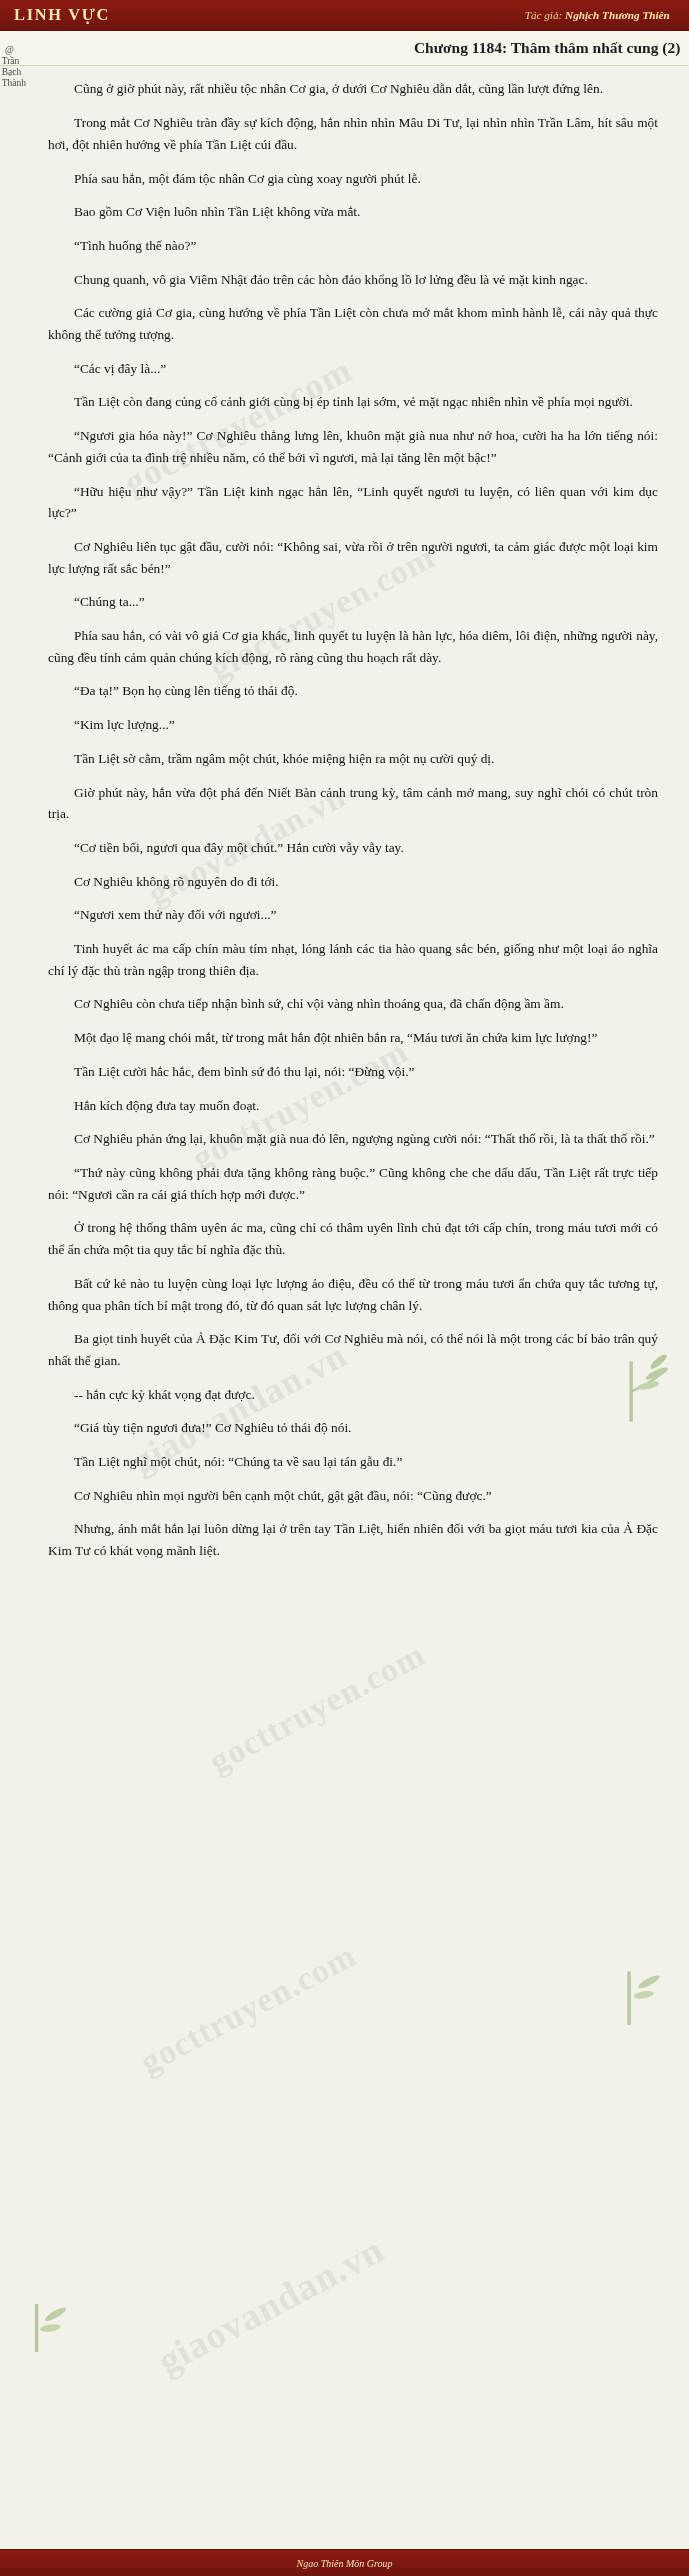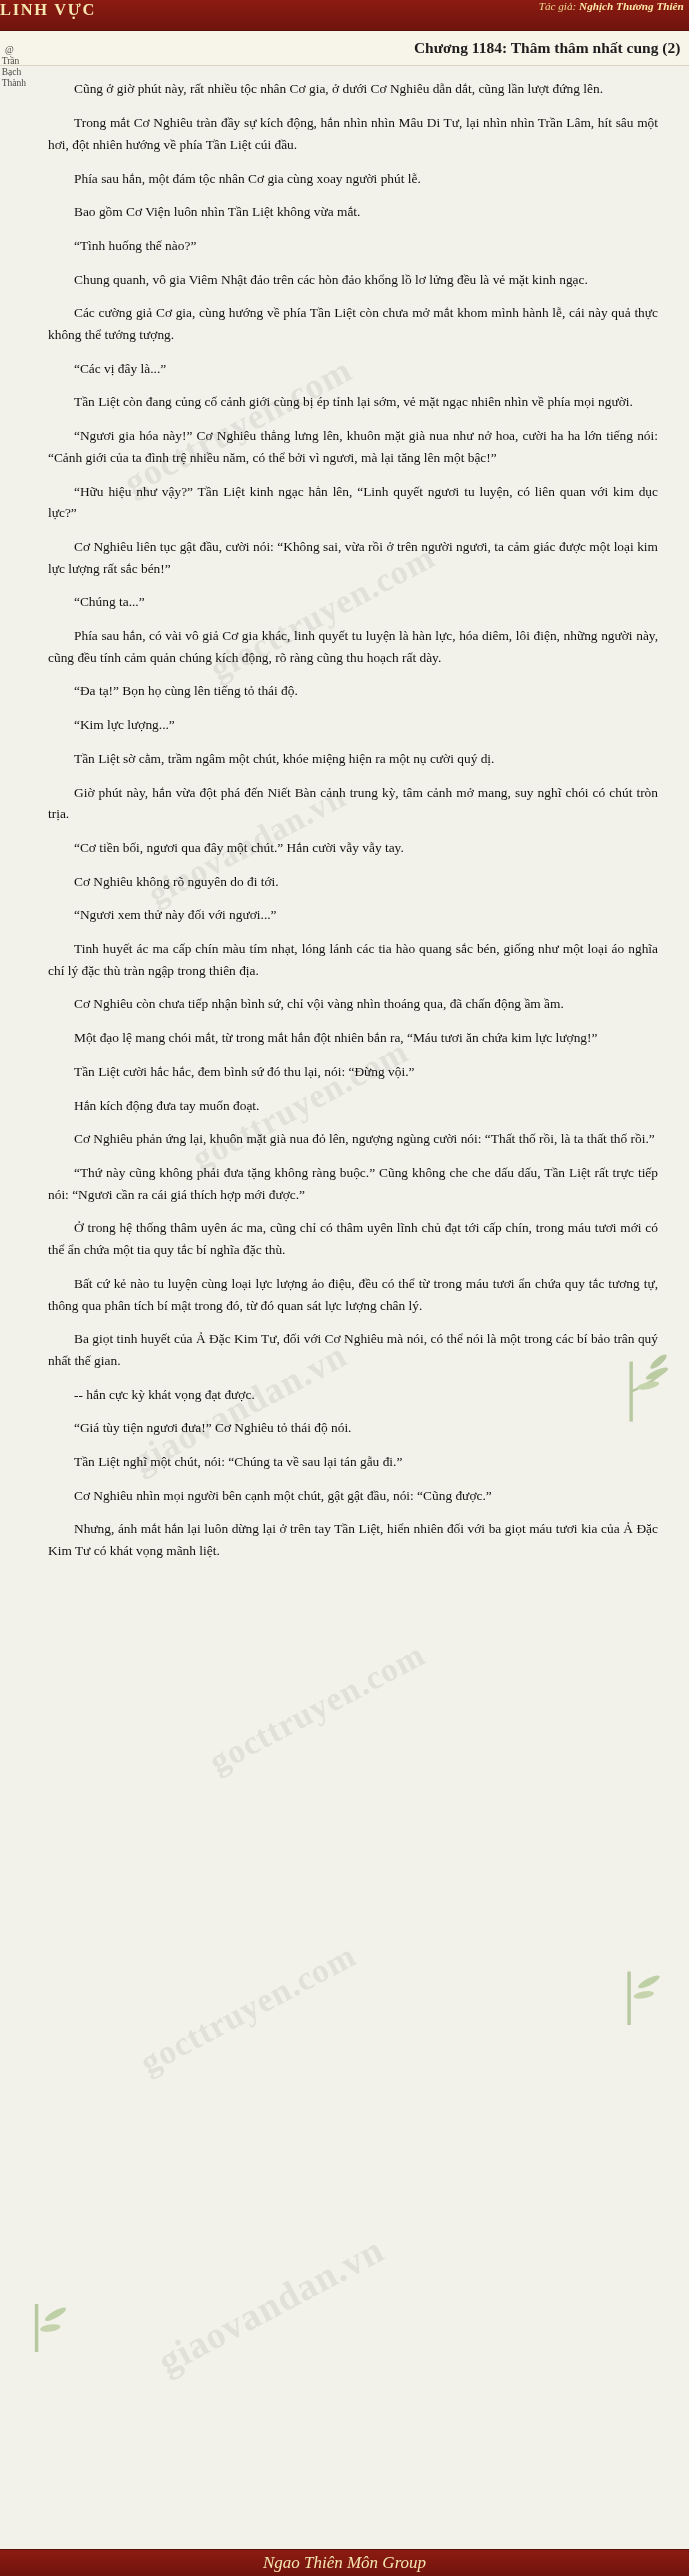--- a/index.html
+++ b/index.html
@@ -40,23 +40,23 @@
   .wm7 { top: 1990px; left: 129px; font-size: 34px; }
   .wm8 { top: 2283px; left: 146px; font-size: 38px; }
 
   
   .topbar {
     position: relative;
     height: 31px;
     background: linear-gradient(#8c1b12, #6f140d);
     border-bottom: 1.7px solid #5a0f09;
     display: flex;
-    align-items: flex-start;
+    align-items: center;
     justify-content: space-between;
-    padding: 0 0;
+    padding: 0 14px;
     box-sizing: border-box;
   }
   .brand {
     color: #f6e6b0;
     font-size: 16.4px;
     font-weight: bold;
     letter-spacing: 1.7px;
     font-family: "Liberation Serif", serif;
   }
   .author {
@@ -125,21 +125,21 @@
 
   
   .footer {
     background: linear-gradient(#8c1b12, #6f140d);
     border-top: 1.7px solid #5a0f09;
     height: 26px;
     display: flex;
     align-items: center;
     justify-content: center;
     color: #f6e6b0;
-    font-size: 17px;
+    font-size: 10px;
     font-style: italic;
     position: absolute;
     left: 0;
     right: 0;
     bottom: 0;
   }
 </style>
 </head>
 <body>
 

